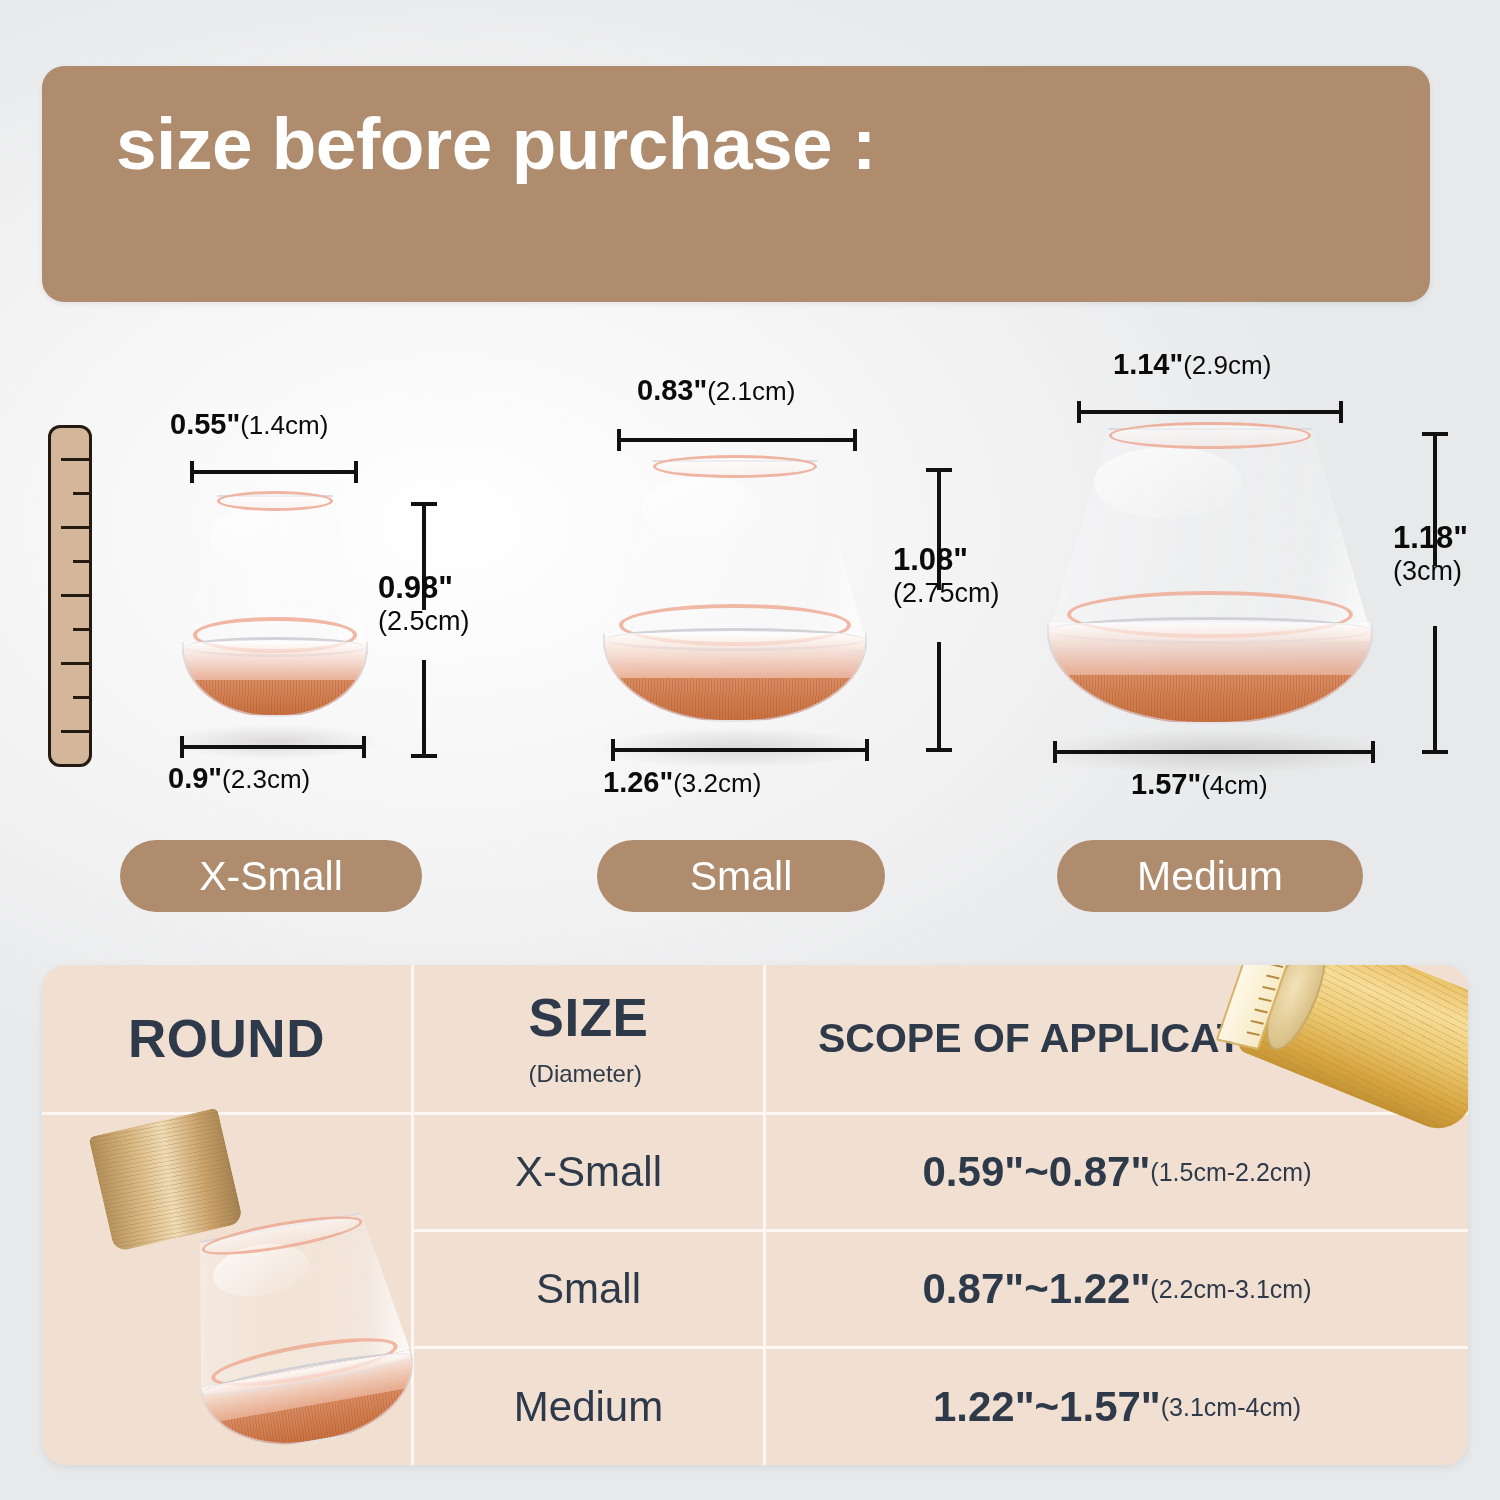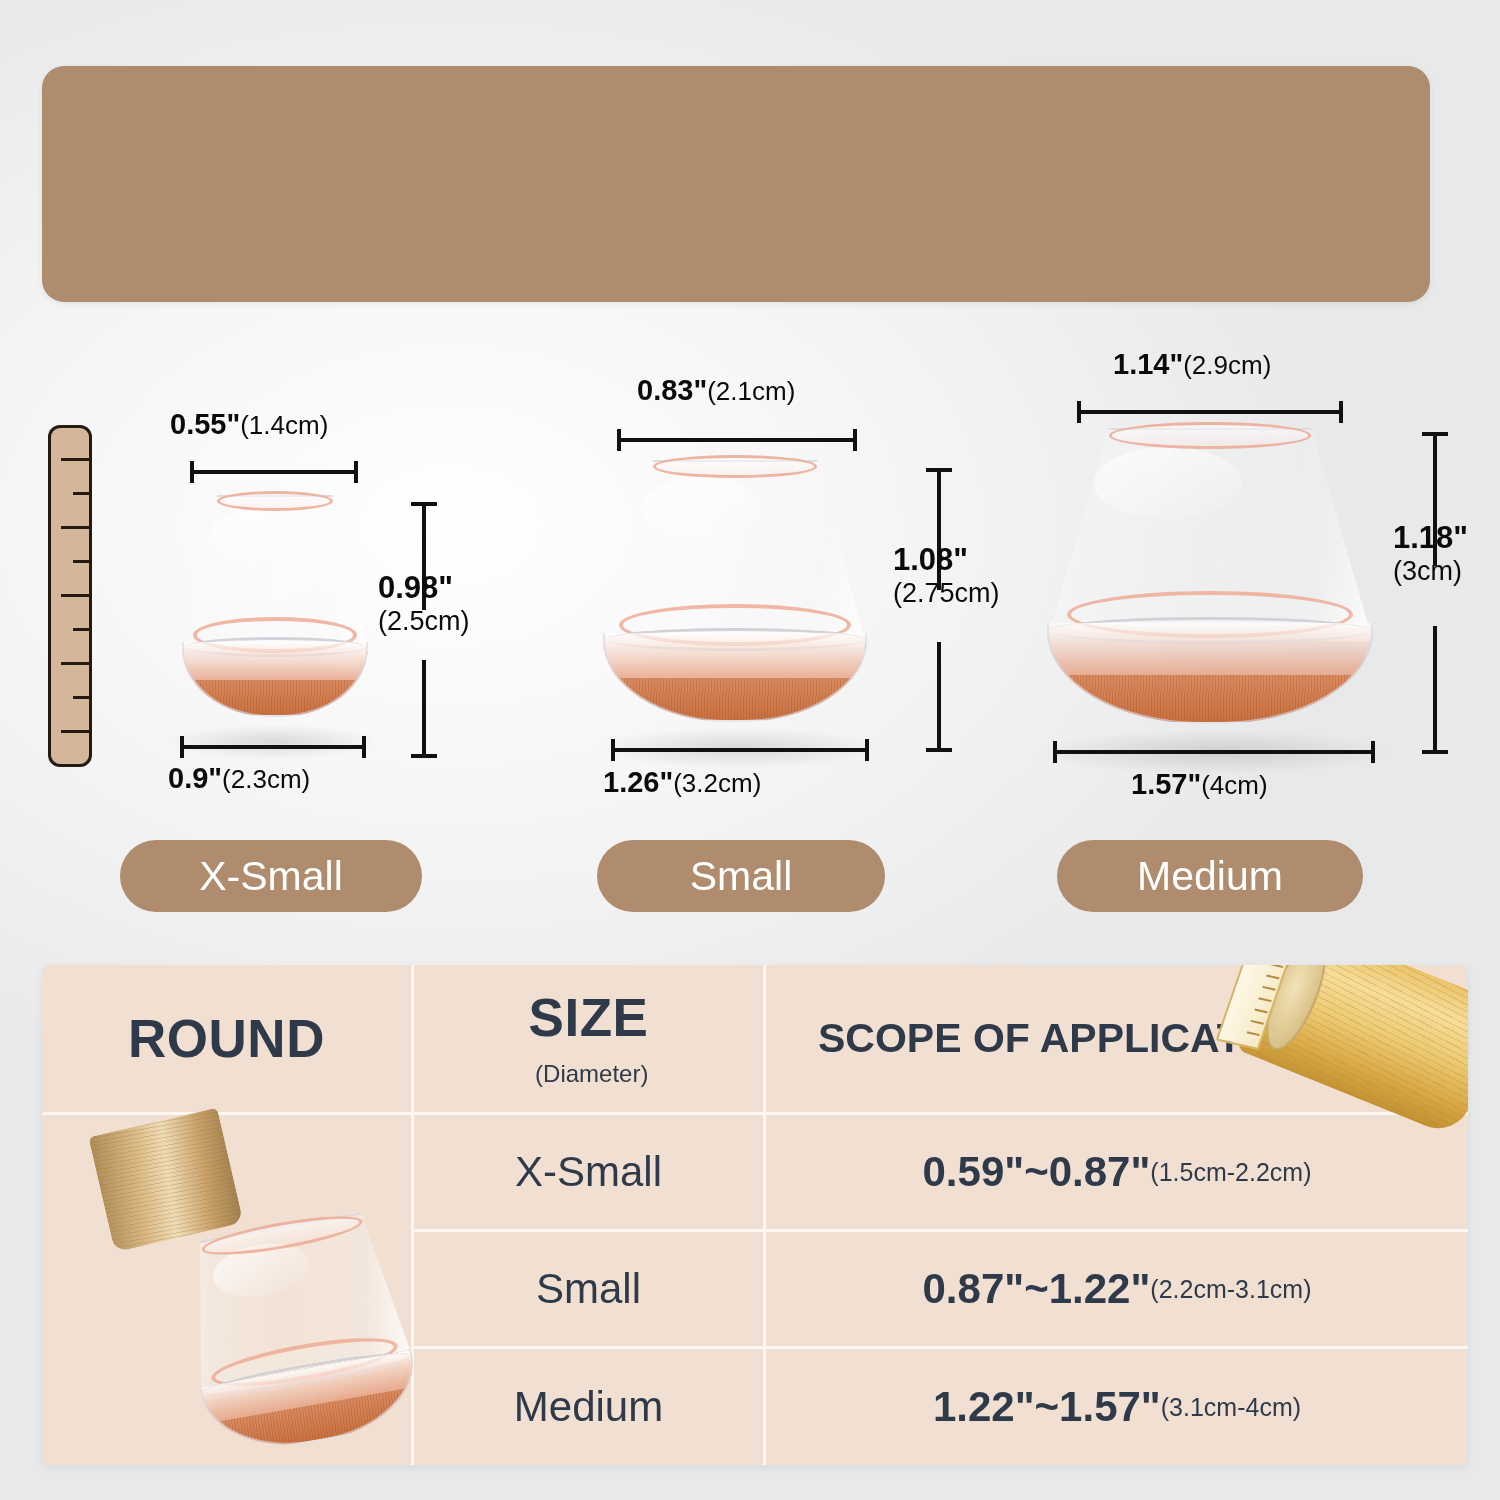--- a/index.html
+++ b/index.html
@@ -241,21 +241,21 @@
   }
 
   
   .spec-table {
     position: absolute;
     left: 42px;
     top: 965px;
     width: 1426px;
     height: 500px;
     background: #f1e0d2;
-    border-radius: 8px;
+    border-radius: 24px;
     overflow: hidden;
     box-shadow: 0 3px 8px rgba(0,0,0,0.07);
     display: grid;
     grid-template-columns: 372px 352px 702px;
     grid-template-rows: 150px 117px 117px 116px;
   }
   .cell {
     display: flex;
     align-items: center;
     justify-content: center;
@@ -268,21 +268,21 @@
   .cell.last-row { border-bottom: none; }
 
   .hdr-main {
     font-size: 53px;
     font-weight: bold;
     letter-spacing: 0.5px;
   }
   .hdr-stack {
     display: flex;
     flex-direction: column;
-    align-items: flex-end;
+    align-items: flex-start;
     justify-content: center;
     line-height: 1.04;
     gap: 12px;
   }
   .hdr-sub { font-size: 24px; font-weight: normal; margin-top: 4px; }
   .hdr-scope {
     font-size: 41px;
     font-weight: bold;
     line-height: 1.12;
     text-align: left;
@@ -359,20 +359,21 @@
     height: 120px;
     border-radius: 50%;
     background: radial-gradient(ellipse at 40% 45%, #f3e3bb 0%, #e3cd98 45%, #cdb277 100%);
     border: 2px solid #c6a96c;
   }
 </style>
 </head>
 <body>
 
 <div class="banner">
+  <div class="banner-line">size before purchase :</div>
 </div>
 
 <div class="showcase">
 
   <div class="ruler">
     <div class="ruler-tick long" style="top:30px"></div>
     <div class="ruler-tick short" style="top:64px"></div>
     <div class="ruler-tick long" style="top:98px"></div>
     <div class="ruler-tick short" style="top:132px"></div>
     <div class="ruler-tick long" style="top:166px"></div>

